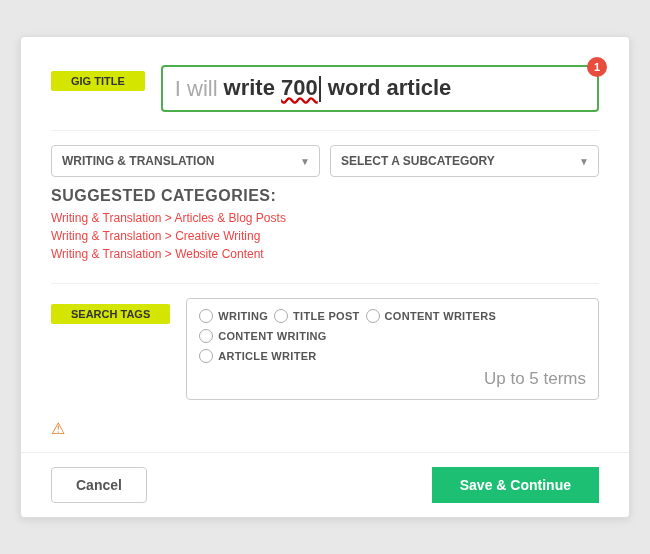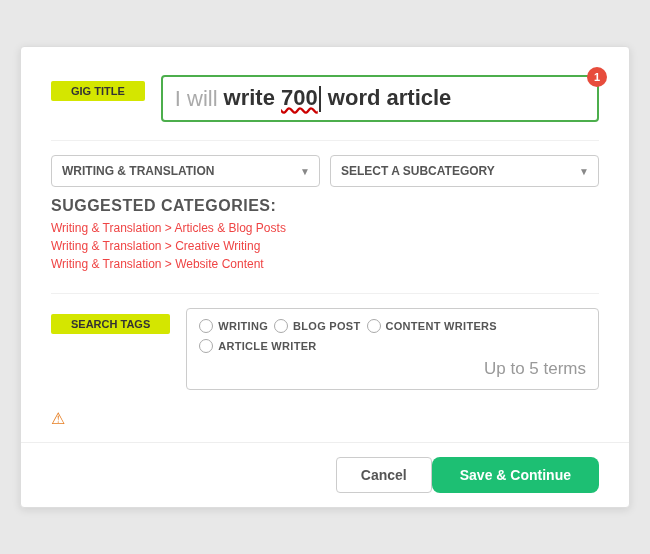--- a/index.html
+++ b/index.html
@@ -208,21 +208,21 @@
       font-size: 12px;
       color: #555;
     }
     .note-text strong {
       color: #333;
     }
 
     
     .modal-footer {
       display: flex;
-      justify-content: flex-end;
+      justify-content: space-between;
       align-items: center;
       border-top: 1px solid #eee;
       padding: 14px 0;
       margin: 0 -30px;
       padding-left: 30px;
       padding-right: 30px;
     }
     .cancel-btn {
       background: #fff;
       border: 1px solid #ccc;
@@ -233,21 +233,21 @@
       border-radius: 4px;
       cursor: pointer;
     }
     .save-btn {
       background: #1dbf73;
       border: none;
       color: #fff;
       font-size: 14px;
       font-weight: 700;
       padding: 10px 28px;
-      border-radius: 8px;
+      border-radius: 0;
       cursor: pointer;
     }
 
     .section-divider {
       height: 1px;
       background: #f0f0f0;
       margin: 6px 0 14px 0;
     }
   </style>
 </head>
@@ -301,25 +301,29 @@
     <div class="label-badge">SEARCH TAGS</div>
     <div class="field-col">
       <div class="tags-box">
         <div class="tags-row">
           <span class="tag-item">
             <span class="tag-circle"></span>
             <span>WRITING</span>
           </span>
           <span class="tag-item">
             <span class="tag-circle"></span>
-            <span>BLOG POST</span>
+            <span>TITLE POST</span>
           </span>
           <span class="tag-item">
             <span class="tag-circle"></span>
             <span>CONTENT WRITERS</span>
+          </span>
+          <span class="tag-item">
+            <span class="tag-circle"></span>
+            <span>CONTENT WRITING</span>
           </span>
         </div>
         <div class="tags-row">
           <span class="tag-item">
             <span class="tag-circle"></span>
             <span>ARTICLE WRITER</span>
           </span>
         </div>
         <div class="tags-meta">Up to 5 terms</div>
       </div>

